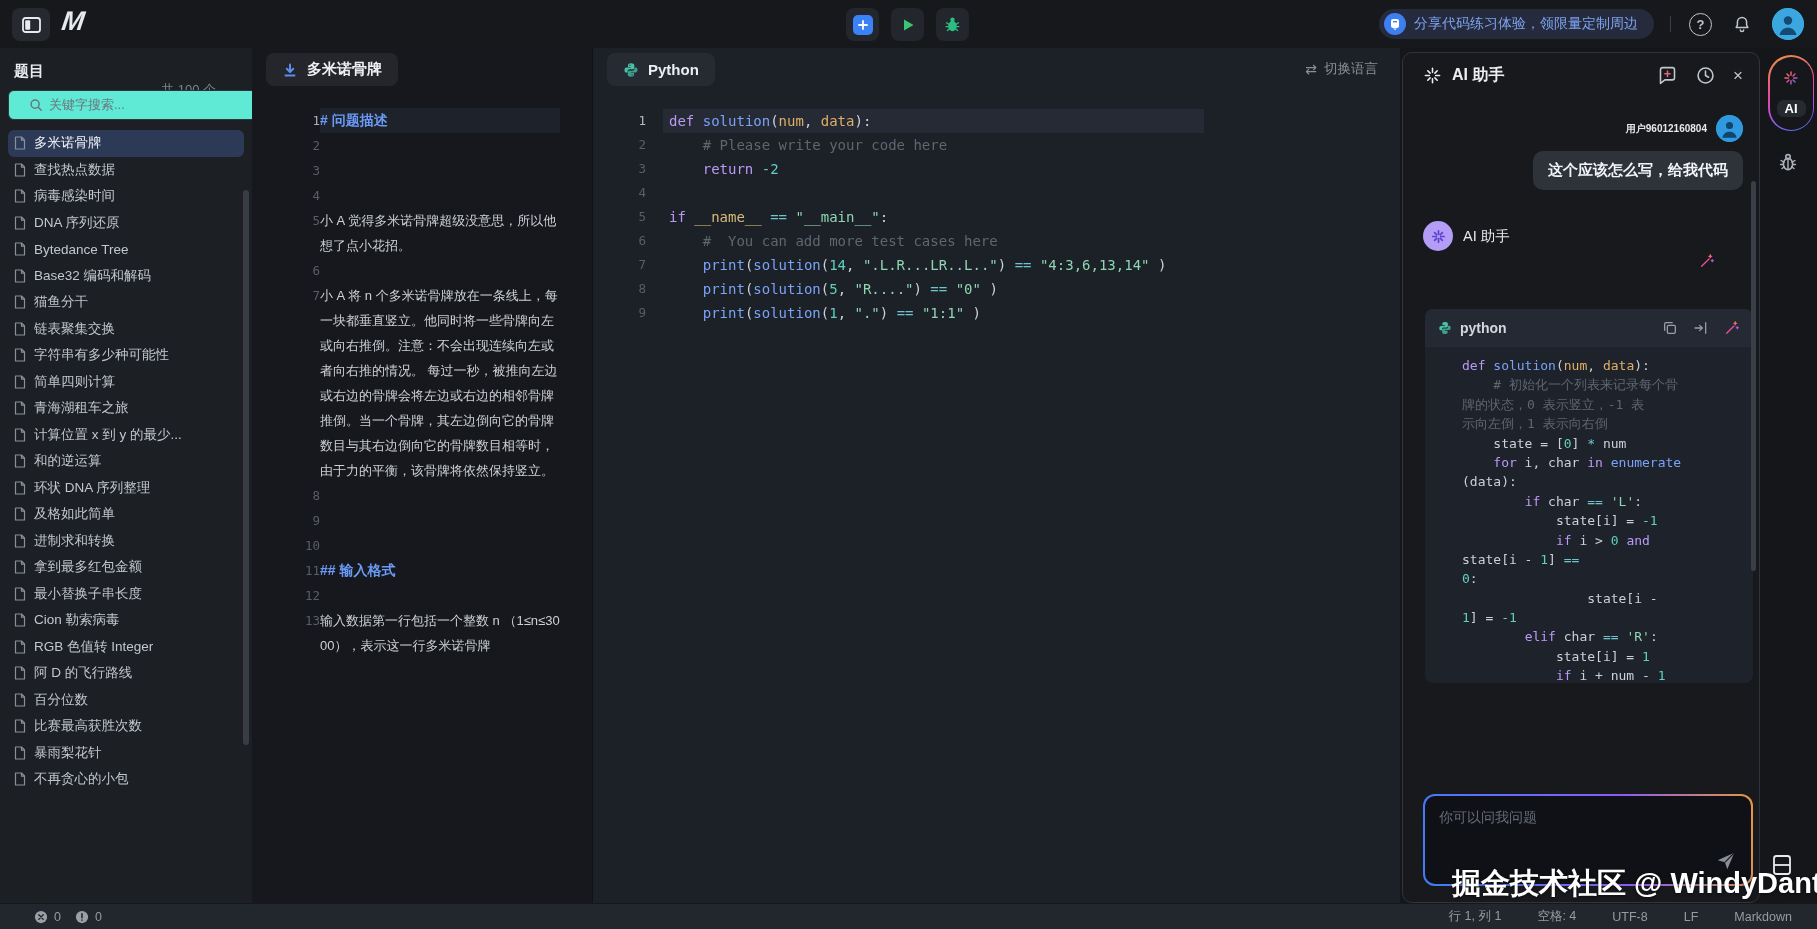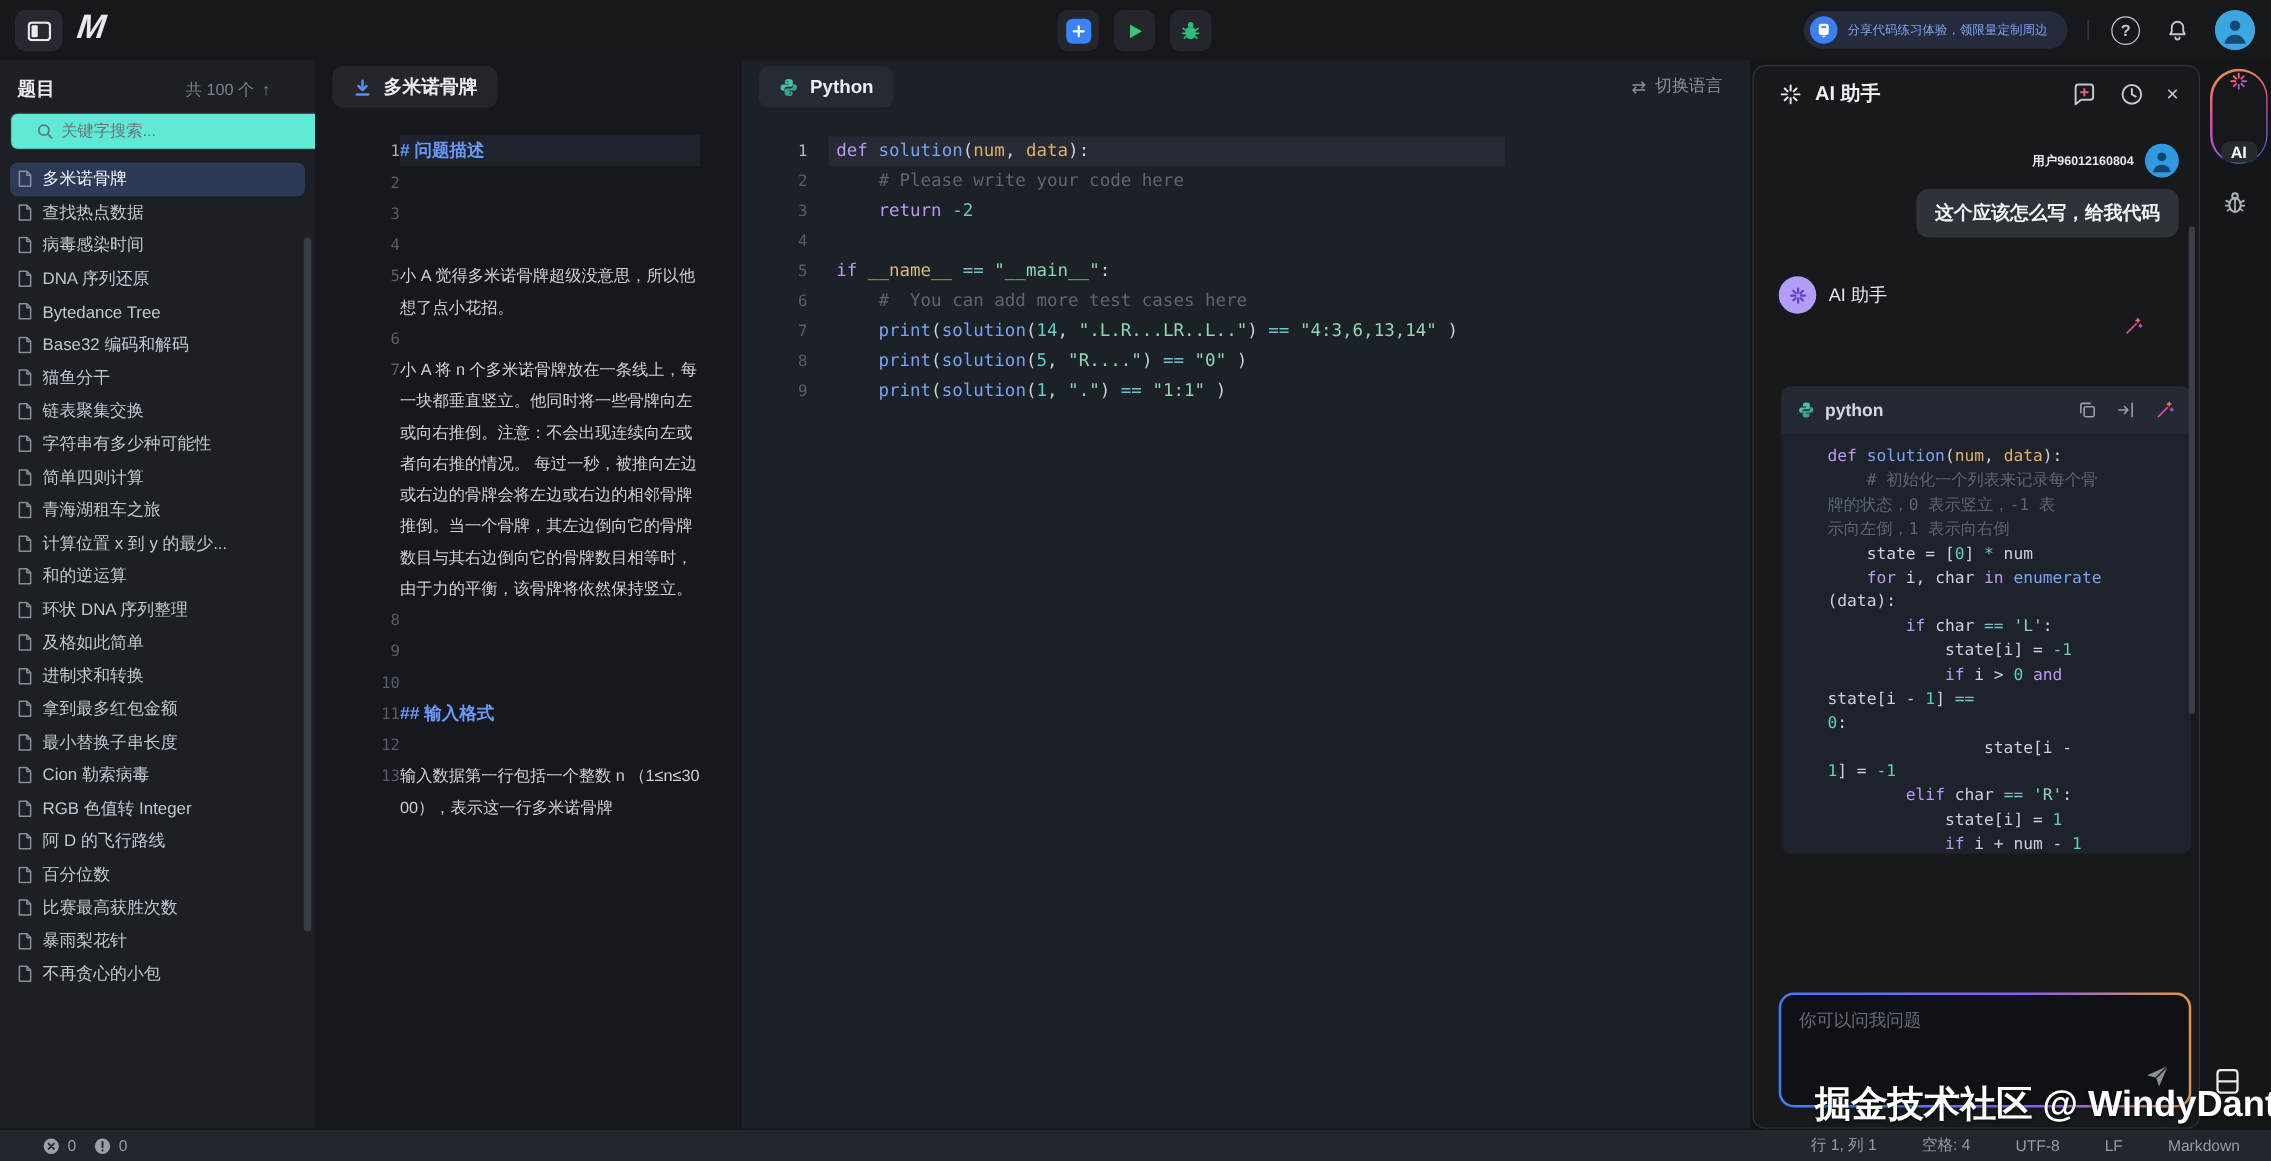--- a/index.html
+++ b/index.html
@@ -16,30 +16,30 @@
   .logo{position:absolute;left:62px;top:6px;font-size:27px;font-weight:900;font-style:italic;
         color:#e6e9ed;transform:skewX(-8deg);letter-spacing:-2px;}
   .cbtn{width:33px;height:33px;border:none;border-radius:8px;background:#23262c;
         display:flex;align-items:center;justify-content:center;cursor:pointer;padding:0;}
   .tb-center{position:absolute;left:846px;top:8px;display:flex;gap:12px;}
   .plus-sq{width:20px;height:20px;border-radius:5px;background:#3b82f6;display:flex;align-items:center;justify-content:center;}
   .tb-right{position:absolute;right:13px;top:0;height:48px;display:flex;align-items:center;}
   .promo{height:30px;border-radius:15px;background:#252b3d;display:flex;align-items:center;
          padding:0 16px 0 5px;gap:8px;cursor:pointer;}
   .promo-ic{width:22px;height:22px;border-radius:50%;background:#3d7ef0;display:flex;align-items:center;justify-content:center;}
-  .promo-txt{color:#7da3f0;font-size:10px;font-family:Liberation Mono, monospace;}
+  .promo-txt{color:#7da3f0;font-size:14px;font-family:Liberation Mono, monospace;}
   .vdiv{width:1px;height:16px;background:#3a3e46;margin:0 18px 0 16px;}
   .help{width:21px;height:21px;border-radius:50%;border:1.6px solid #c2c6cd;color:#c2c6cd;
         font-size:13px;font-weight:700;display:flex;align-items:center;justify-content:center;margin-right:20px;cursor:pointer;}
   .bellb{margin-right:20px;cursor:pointer;background:none;border:none;padding:0;}
   .avatar{width:32px;height:32px;border-radius:50%;background:#3aa7e0;overflow:hidden;cursor:pointer;}
 
   
   .sidebar{position:absolute;left:0;top:48px;width:252px;height:855px;background:#1c1f24;border-right:1px solid #101215;}
-  .sb-head{display:flex;align-items:center;padding:14px 36px 0 14px;}
+  .sb-head{display:flex;padding:14px 36px 0 14px;flex-direction:column;}
   .sb-title{font-size:15px;font-weight:700;color:#e9ebef;}
   .sb-count{margin-left:auto;font-size:13px;color:#7c828c;}
   .sb-up{font-size:13px;color:#7c828c;margin-left:6px;}
   .search{position:absolute;left:8px;top:42px;width:210px;height:28px;background:#5eead4;border:1px solid #31343b;
           border-radius:6px;display:flex;align-items:center;padding:0 20px;gap:6px;cursor:text;}
   .search .ph{font-size:13px;color:#6e747d;}
   .plist{position:absolute;left:0;top:82px;width:252px;}
   .side-item{display:flex;align-items:center;gap:8px;height:26.5px;margin:0 8px;padding:0 6px;
              border-radius:6px;color:#c2c7cf;font-size:13.5px;cursor:pointer;white-space:nowrap;overflow:hidden;}
   .side-item.sel{background:#2c3a57;color:#f0f3f8;}
@@ -113,21 +113,21 @@
   .chat-input{position:absolute;top:741px;left:20px;width:330px;height:92px;border-radius:12px;padding:2px;
               box-sizing:border-box;background:linear-gradient(80deg,#3f7df6 0%,#8a5cf6 62%,#e8963d 100%);}
   .ci-inner{position:relative;width:100%;height:100%;border-radius:10px;background:#0f1116;box-sizing:border-box;padding:12px 14px;}
   .ci-ph{font-size:14px;color:#676d78;}
   .send{position:absolute;right:14px;bottom:12px;background:none;border:none;padding:0;cursor:pointer;}
 
   
   .ai-pill{position:absolute;left:368px;top:7px;width:46px;height:76px;border-radius:23px;padding:1.5px;
            box-sizing:border-box;background:linear-gradient(160deg,#e8963d,#ec4899 45%,#8b5cf6 80%,#3f7df6);cursor:pointer;}
   .ai-pill-in{width:100%;height:100%;border-radius:22px;background:#15171b;display:flex;flex-direction:column;
-              align-items:center;justify-content:space-between;gap:14px;box-sizing:border-box;}
+              align-items:center;justify-content:center;gap:14px;box-sizing:border-box;}
   .ai-pill-lbl{font-size:13px;font-weight:700;color:#fff;background:#262a31;border-radius:7px;padding:1px 8px;}
   .rail-bug{position:absolute;left:378px;top:104px;cursor:pointer;background:none;border:none;padding:0;}
   .kb-ic{position:absolute;left:372px;top:806px;cursor:pointer;}
 
   
   .watermark{position:absolute;left:1452px;top:864px;z-index:40;font-size:29px;font-weight:700;color:#ffffff;
              text-shadow:0 1px 3px rgba(0,0,0,.55);white-space:nowrap;}
   .statusbar{position:absolute;left:0;top:903px;width:1817px;height:26px;background:#22262d;border-top:1px solid #15171a;
              display:flex;align-items:center;font-size:12.5px;color:#959ba4;box-sizing:border-box;}
   .st-left{display:flex;align-items:center;gap:6px;padding-left:34px;}

